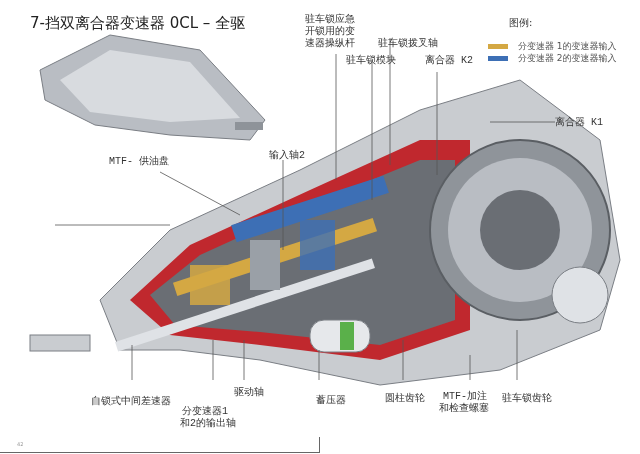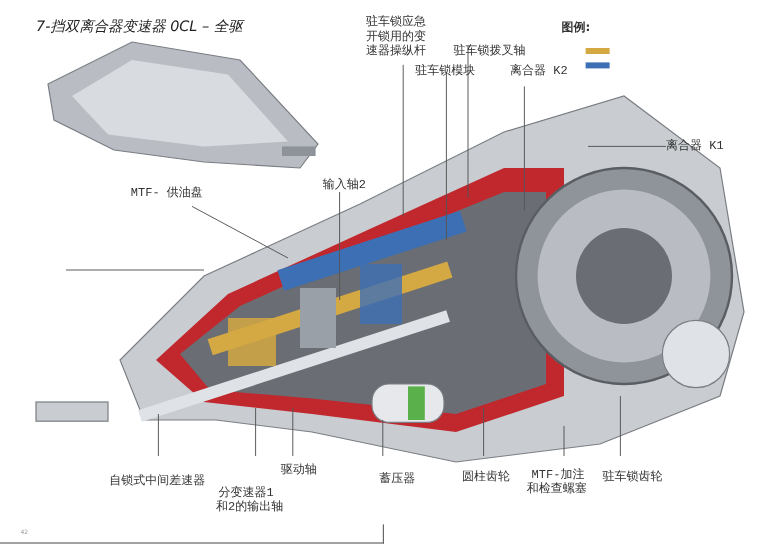--- a/index.html
+++ b/index.html
@@ -1,20 +1,20 @@
 <!DOCTYPE html>
 <html><head>
 <meta charset="utf-8">
 <style>
   html, body { margin:0; padding:0; }
   body { width:640px; height:454px; background:#fff; position:relative; overflow:hidden;
          font-family:"DejaVu Sans","Liberation Sans",sans-serif; color:#333; }
-  .title { position:absolute; left:30px; top:14px; font-size:12px; color:#222;font-style:italic; }
+  .title { position:absolute; left:30px; top:14px; font-size:15px; color:#222; }
   .label { position:absolute; font-size:10px; color:#333; line-height:12px; white-space:nowrap; font-family:Liberation Mono, monospace; }
-  .legend-title { position:absolute; left:468px; top:16px; font-size:10px; font-weight:bold; color:#333; }
+  .legend-title { position:absolute; left:509px; top:16px; font-size:10px; font-weight:normal; color:#333; }
   .legend-row { position:absolute; left:488px; font-size:9px; color:#555; display:flex; align-items:center; gap:10px; }
   .swatch { width:20px; height:5px; }
   .pagenum { position:absolute; left:17px; top:441px; font-size:5px; color:#999; }
   .bottom-line { position:absolute; left:0; top:452px; width:320px; height:1px; background:#666; }
   .bottom-vert { position:absolute; left:319px; top:437px; width:1px; height:16px; background:#666; }
   svg.art { position:absolute; left:0; top:0; }
 </style>
 </head>
 <body>
 
@@ -66,23 +66,25 @@
     <line x1="470" y1="380" x2="470" y2="355"></line>
     <line x1="517" y1="380" x2="517" y2="330"></line>
   </g>
 </svg>
 
 <div class="title">7-挡双离合器变速器 0CL – 全驱</div>
 
 <div class="legend-title">图例:</div>
 <div class="legend-row" style="top:40px;">
   <span class="swatch" style="background:#d4a843;"></span>
+  <span>分变速器 1的变速器输入</span>
 </div>
 <div class="legend-row" style="top:52px;">
   <span class="swatch" style="background:#3d6fb5;"></span>
+  <span>分变速器 2的变速器输入</span>
 </div>
 
 <div class="label" style="left:305px; top:14px;">
   <div>驻车锁应急</div>
   <div>开锁用的变</div>
   <div>速器操纵杆</div>
 </div>
 <div class="label" style="left:378px; top:38px;">驻车锁拨叉轴</div>
 <div class="label" style="left:346px; top:55px;">驻车锁模块</div>
 <div class="label" style="left:425px; top:55px;">离合器 K2</div>

